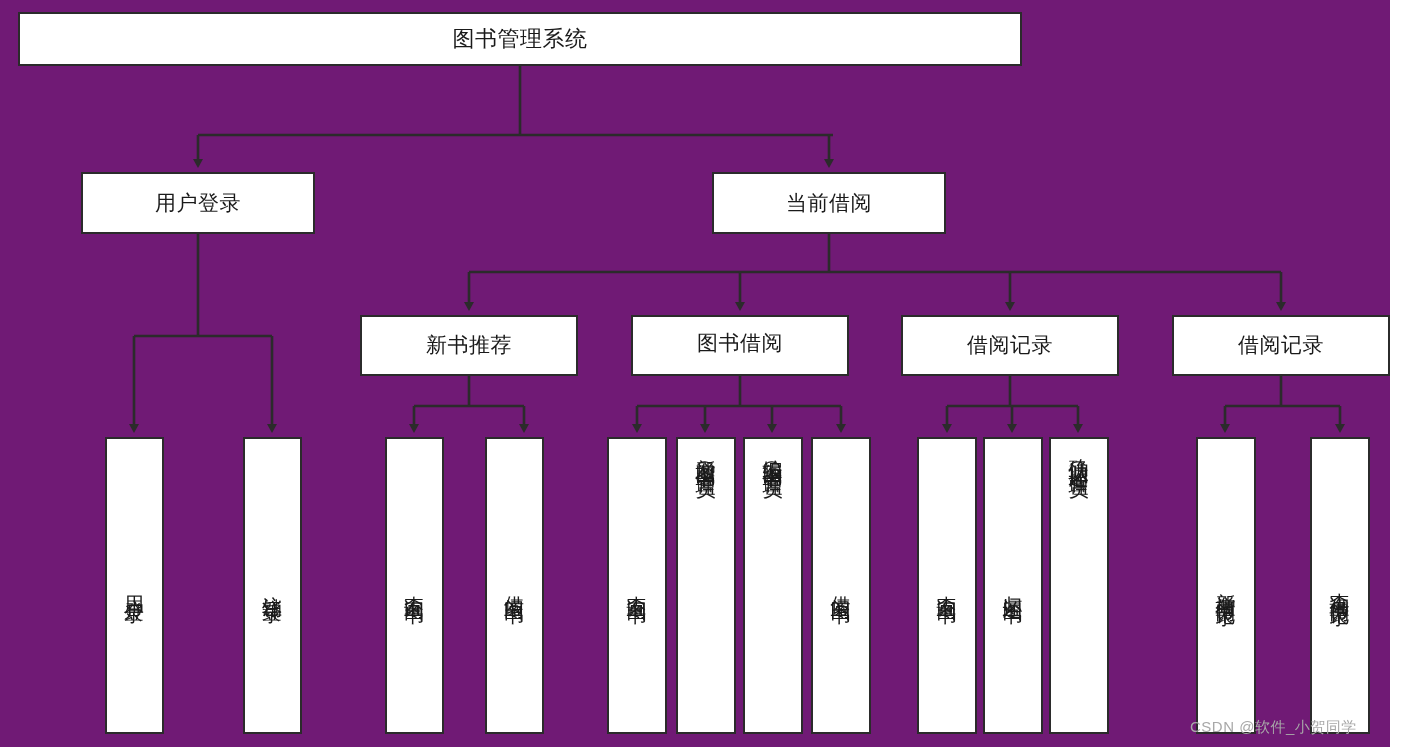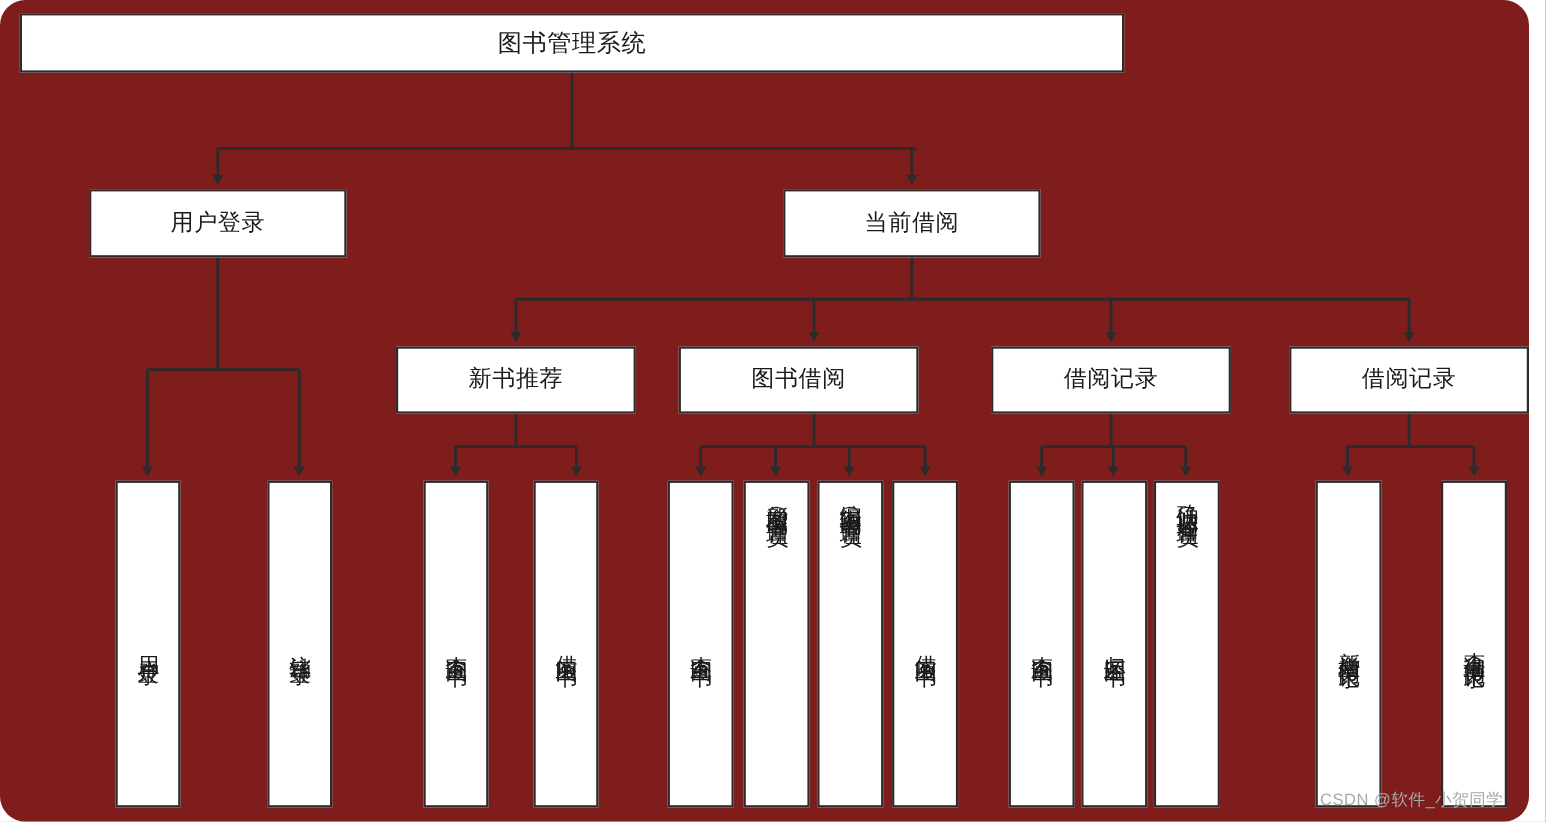--- a/index.html
+++ b/index.html
@@ -8,23 +8,22 @@
     padding: 0;
     background: #ffffff;
   }
   body {
     font-family: "Liberation Sans", "DejaVu Sans", sans-serif;
   }
   #canvas {
     position: relative;
     width: 1390px;
     height: 747px;
-    background: #7f1d1d;
+    background: #701a75;
     overflow: hidden;
-    border-radius: 23px;
   }
   #edges {
     position: absolute;
     left: 0;
     top: 0;
     width: 1405px;
     height: 747px;
     pointer-events: none;
   }
   .node {
@@ -72,21 +71,20 @@
     padding-top: 0;
   }
   .watermark {
     position: absolute;
     font-size: 15px;
     color: #a8a8a8;
     letter-spacing: 0.5px;
     white-space: nowrap;
     z-index: 3;
     user-select: none;
-    margin-left: 10px;
   }
 </style>
 </head>
 <body>
 
 <div id="canvas">
 
   <svg id="edges" viewBox="0 0 1405 747" xmlns="http://www.w3.org/2000/svg">
     <defs>
       <marker id="arrow" markerWidth="9" markerHeight="10" refX="1" refY="5" orient="auto" markerUnits="userSpaceOnUse">
@@ -146,21 +144,21 @@
   </div>
 
   <div class="node horiz" style="left:712px; top:172px; width:234px; height:62px;">
     <span class="label">当前借阅</span>
   </div>
 
   <div class="node horiz" style="left:360px; top:315px; width:218px; height:61px;">
     <span class="label">新书推荐</span>
   </div>
 
-  <div class="node horiz" style="left:617px; top:315px; width:218px; height:61px;">
+  <div class="node horiz" style="left:631px; top:315px; width:218px; height:61px;font-family:Liberation Mono, monospace;">
     <span class="label">图书借阅</span>
   </div>
 
   <div class="node horiz" style="left:901px; top:315px; width:218px; height:61px;">
     <span class="label">借阅记录</span>
   </div>
 
   <div class="node horiz" style="left:1172px; top:315px; width:218px; height:61px;align-items:center;">
     <span class="label">借阅记录</span>
   </div>

